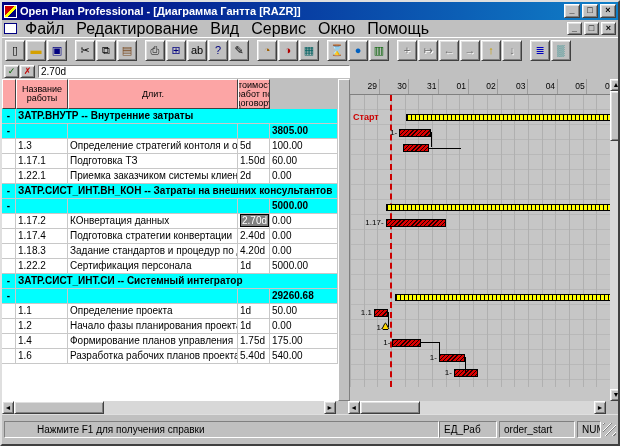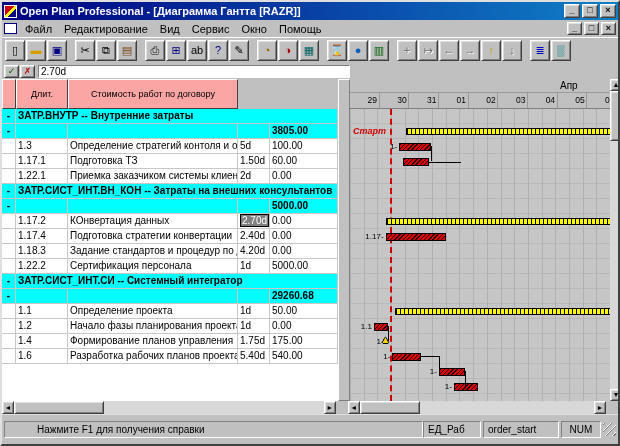--- a/index.html
+++ b/index.html
@@ -16,21 +16,21 @@
   .titlebar { height:18px; display:flex; align-items:center; padding:0 2px; color:#fff; flex:none; }
   .app-icon { width:13px; height:13px; margin-right:3px; flex:none; border:1px solid #fff;
               background:linear-gradient(135deg,#d00000 0 45%,#ffff00 45% 60%,#000080 60%); }
   .title-text { flex:1; font-size:11px; font-weight:bold; white-space:nowrap; overflow:hidden; }
   .wbtn { width:16px; height:14px; font-size:9px; line-height:11px; text-align:center; color:#000;
           margin-left:2px; font-weight:bold; flex:none; }
 
   
   .menubar { height:17px; display:flex; align-items:center; padding:0 2px; flex:none; }
   .child-icon { width:13px; height:11px; background:#fff; border:1px solid #000080; margin-right:2px; flex:none; }
-  .menu-item { font-size:11px; padding:1px 6px; color:#000; white-space:nowrap; }
+  .menu-item { font-size:16px; padding:1px 6px; color:#000; white-space:nowrap; }
   .mdi-controls { margin-left:auto; display:flex; }
   .mdi-controls .wbtn { width:15px; height:13px; }
 
   
   .toolbar { height:26px; display:flex; align-items:center; padding:1px 3px; flex:none; border-top:1px solid #ffffff; }
   .tbtn { width:20px; height:21px; display:flex; align-items:center; justify-content:center; margin-right:1px; flex:none; }
   .tbglyph { font-size:11px; line-height:1; }
   .tbtn.disabled .tbglyph { text-shadow:1px 1px 0 #ffffff; }
   .tbsep { width:7px; height:21px; flex:none; }
 
@@ -63,21 +63,21 @@
 
   .gantt-pane { width:260px; flex:none; position:relative; overflow:hidden; background:#c6c6c6; }
   .gmonth { height:14px; position:relative; border-bottom:1px solid #9a9a9a; background:#c0c0c0; }
   .mlabel { position:absolute; left:210px; top:1px; font-size:10px; }
   .gdays { display:flex; height:16px; border-bottom:1px solid #808080; background:#c0c0c0; }
   .day { width:13.684px; flex:none; border-right:1px solid #9a9a9a; font-size:8.5px; line-height:15px; text-align:center; overflow:hidden;margin-left:16px; }
   .gbody { position:relative; height:292px;
            background-image:repeating-linear-gradient(180deg,transparent 0 14px,#b8b8b8 14px 15px); }
   .gline { position:absolute; top:0; bottom:0; width:1px; background:#b0b0b0; }
   .timenow { position:absolute; top:0; height:292px; width:0; border-left:2px dashed var(--timenow,#cc0000); }
-  .startlbl { position:absolute; left:3px; top:17px; color:var(--timenow,#cc0000); font-size:9px; font-weight:bold;font-style:italic; }
+  .startlbl { position:absolute; left:3px; top:17px; color:var(--timenow,#cc0000); font-size:9px; font-weight:bold; }
   .bar { position:absolute; height:8px; border:1px solid #000; }
   .bar.summary { height:7px; background-color:var(--summary,#ffff00);
                  background-image:repeating-linear-gradient(90deg,#000 0 1px,transparent 1px 4px); }
   .bar.task { background-color:var(--task,#dd0000);
               background-image:repeating-linear-gradient(135deg,rgba(0,0,0,.85) 0 1px,transparent 1px 3px); }
   .bartail { position:absolute; height:1px; background:#000; }
   .bar-label { position:absolute; width:34px; text-align:right; font-size:8px; line-height:9px; color:#000; }
   .milestone { position:absolute; font-size:10px; line-height:10px; color:#ffd700;
                text-shadow:1px 0 0 #000,-1px 0 0 #000,0 1px 0 #000,0 -1px 0 #000; }
   .conn-v, .conn-h { position:absolute; background:#000; }
@@ -97,21 +97,21 @@
   .hthumb { position:absolute; top:0; left:0; height:13px; }
   .hthumb.left { width:90px; } .hthumb.right { width:60px; }
   .hspacer, .corner { width:12px; flex:none; background:#c0c0c0; }
 
   
   .statusbar { height:30px; display:flex; align-items:center; padding:0 2px; border-top:1px solid #dfdfdf; flex:none; }
   .spanel { height:17px; font-size:10px; line-height:15px; padding:0 4px; overflow:hidden; white-space:nowrap; background:#c0c0c0; }
   .smsg { flex:1; margin-right:0;padding-left:32px; }
   .sp-units { width:58px; margin-right:2px; }
   .sp-order { width:76px; margin-right:2px; }
-  .sp-num { width:40px; text-align:center; }
+  .sp-num { width:24px; text-align:center; }
   .grip { width:13px; height:13px; margin-left:2px; flex:none;
           background:repeating-linear-gradient(135deg,#ffffff 0 1px,#808080 1px 2px,transparent 2px 5px); }
 </style>
 </head>
 <body>
 
 <div class="window">
 
   <div class="titlebar" style="background: linear-gradient(90deg, rgb(0, 0, 128), rgb(16, 128, 200));">
     <span class="app-icon"></span>
@@ -226,20 +226,21 @@
     <span class="ebtn r accept">✓</span>
     <span class="ebtn r cancel">✗</span>
     <input class="efield sunk" value="2.70d" style="">
   </div>
 
   <div class="content">
 
     <div class="table-pane">
       <div class="thead" id="thead">
           <div class="th"></div>
+          <div class="th">Название работы</div>
           <div class="th">Длит.</div>
           <div class="th">Стоимость работ по договору</div>
         </div>
       <div class="tbody" id="tbody">
           <div class="trow section">
             <div class="td c0">-</div>
             <div class="td section-text">ЗАТР.ВНУТР -- Внутренние затраты</div>
           </div>
           <div class="trow total">
             <div class="td c0">-</div>
@@ -346,23 +347,20 @@
             <div class="td c2">Разработка рабочих планов проекта</div>
             <div class="td c3">5.40d</div>
             <div class="td c4">540.00</div>
           </div>
         </div>
     </div>
 
     <div class="splitter"></div>
 
     <div class="gantt-pane">
-      <div class="gmonth">
-        <span class="mlabel">Апр</span>
-      </div>
       <div class="gdays" id="gdays">
           <div class="day">29</div>
           <div class="day">30</div>
           <div class="day">31</div>
           <div class="day">01</div>
           <div class="day">02</div>
           <div class="day">03</div>
           <div class="day">04</div>
           <div class="day">05</div>
           <div class="day">05</div>

